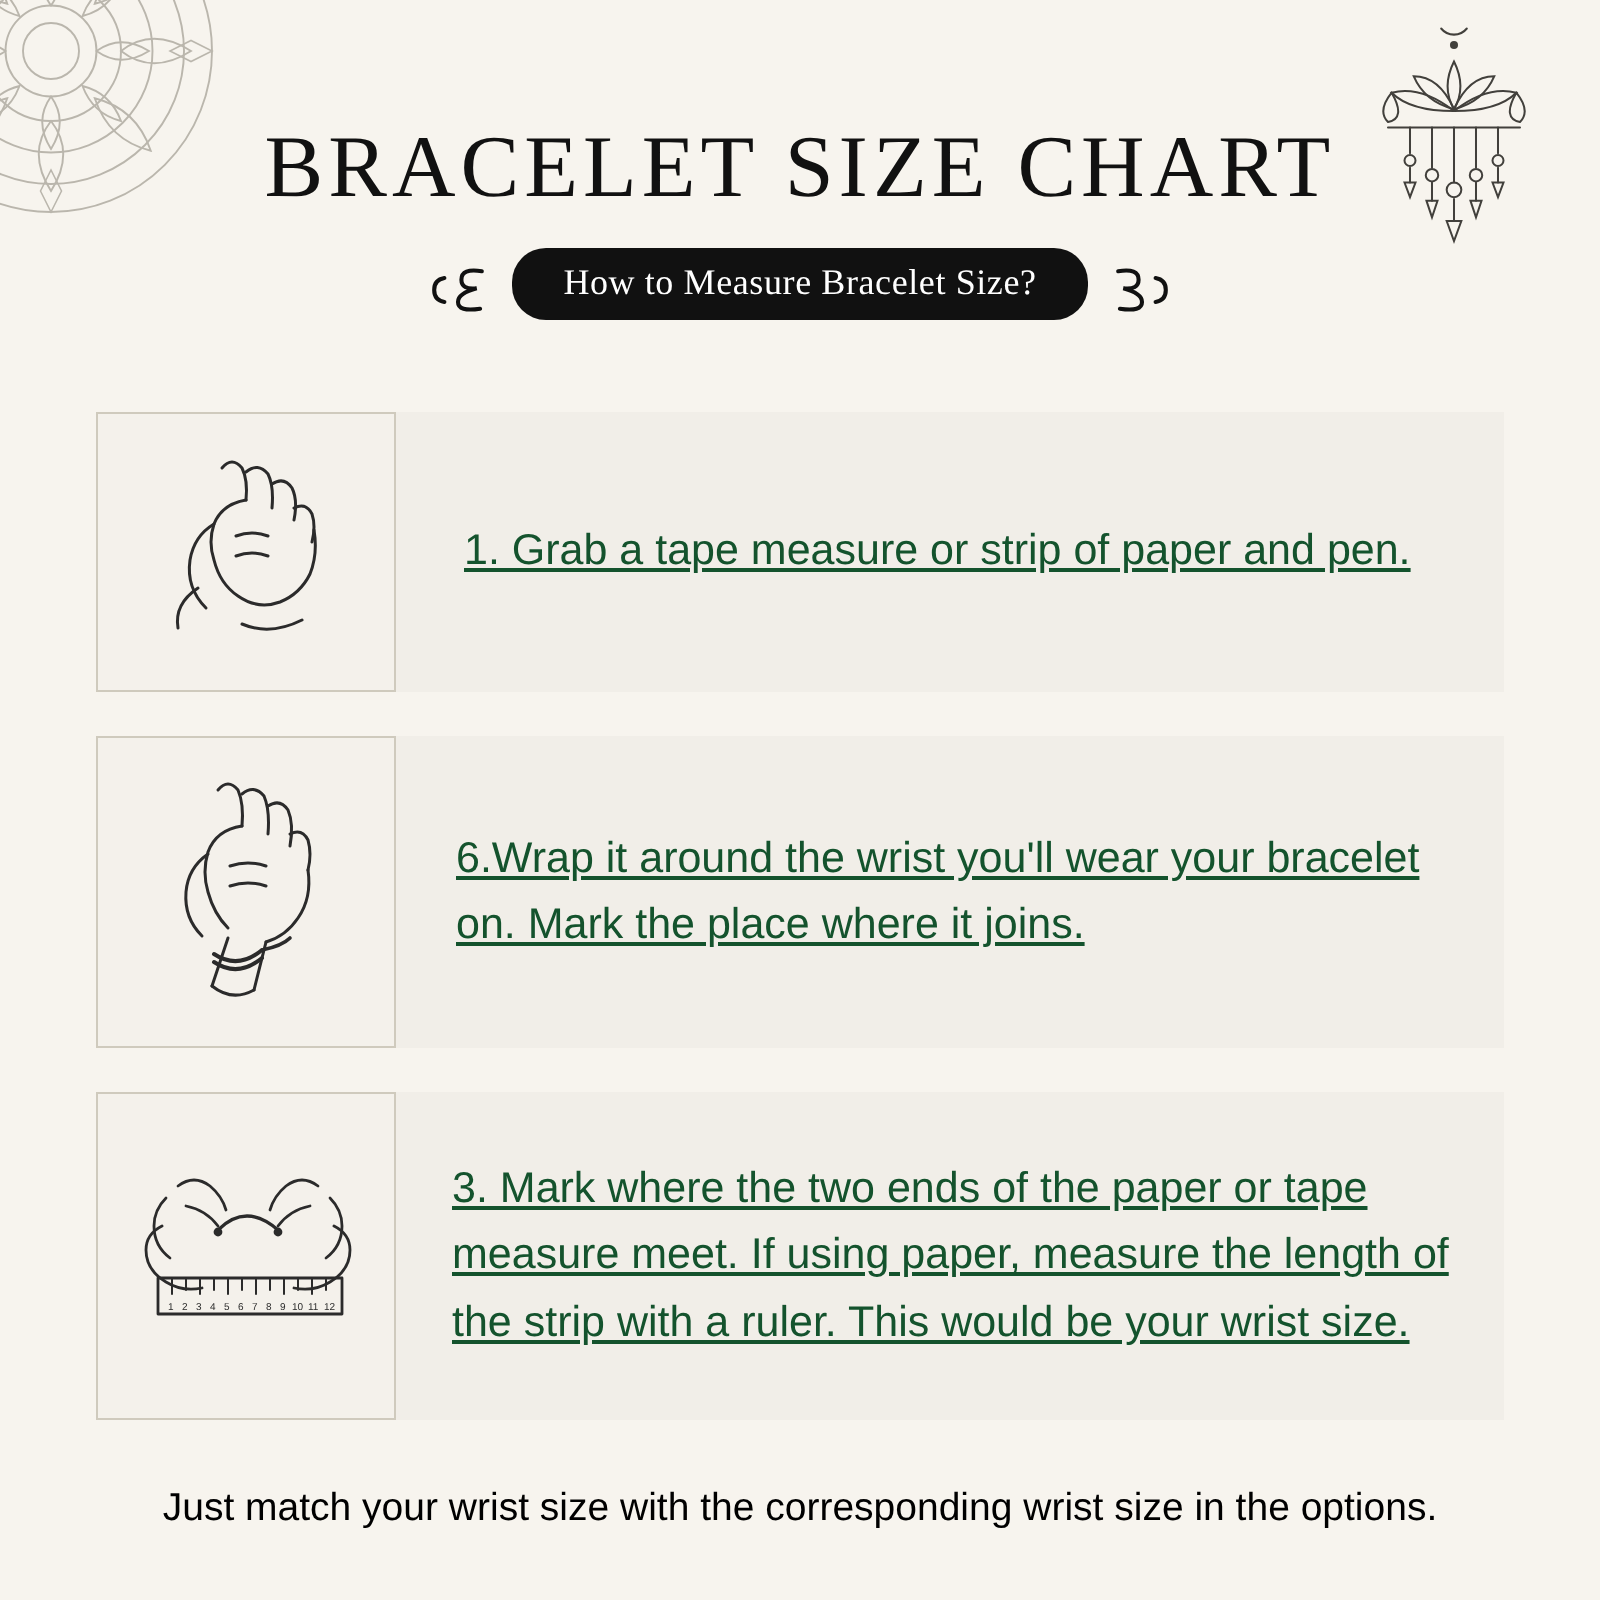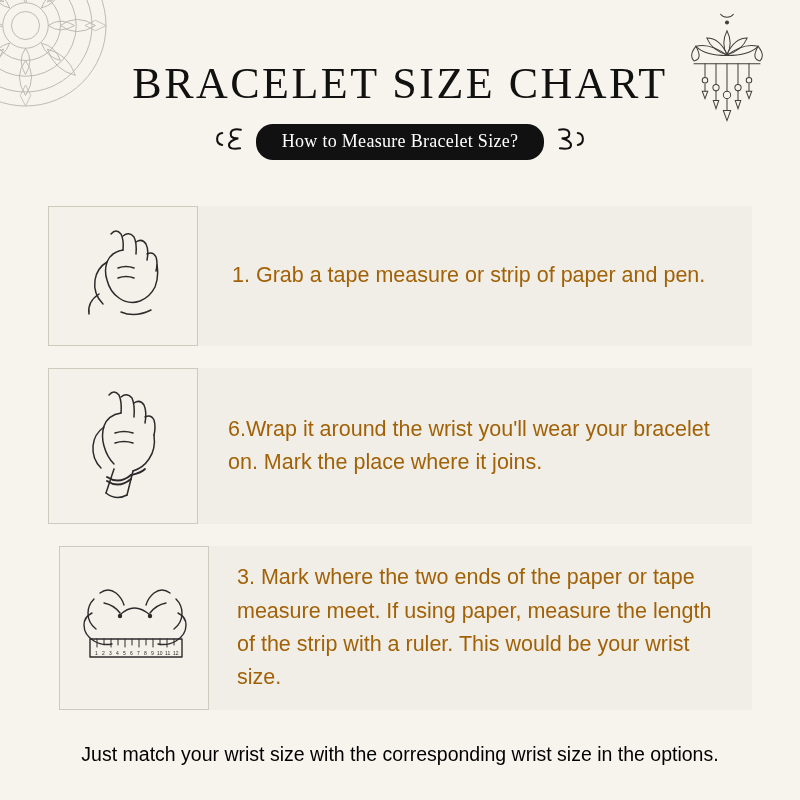--- a/index.html
+++ b/index.html
@@ -58,21 +58,21 @@
     font-weight: 400;
   }
 
   
   .subtitle-wrap {
     position: absolute;
     top: 124px;
     left: 0;
     width: 800px;
     display: flex;
-    align-items: flex-start;
+    align-items: flex-end;
     justify-content: center;
     gap: 10px;
   }
   .flourish {
     width: 34px;
     height: 30px;
     color: #111;
     flex: none;
   }
   .subtitle-pill {
@@ -112,30 +112,31 @@
   }
   .step-fig svg { display: block; }
 
   .step-text {
     flex: 1;
     display: flex;
     align-items: center;
     padding: 0 26px 0 30px;
     font-size: 21.5px;
     line-height: 1.55;
-    color: #a16207;
+    color: #14532d;
     font-family: "Liberation Sans", sans-serif;
+    text-decoration: underline;
   }
   .step-1 .step-fig { height: 140px; }
   .step-2 .step-fig { height: 156px; }
   .step-3 .step-fig { height: 164px; }
 
   .step-1 { height: 140px; }
   .step-2 { height: 156px; }
-  .step-3 { height: 164px; margin-left: 11px; }
+  .step-3 { height: 164px; }
 
   .step-1 .step-text { padding-left: 34px; }
   .step-2 .step-text { padding-left: 30px; }
   .step-3 .step-text { padding-left: 28px; }
 
   
   .footer {
     position: absolute;
     bottom: 34px;
     left: 0;

